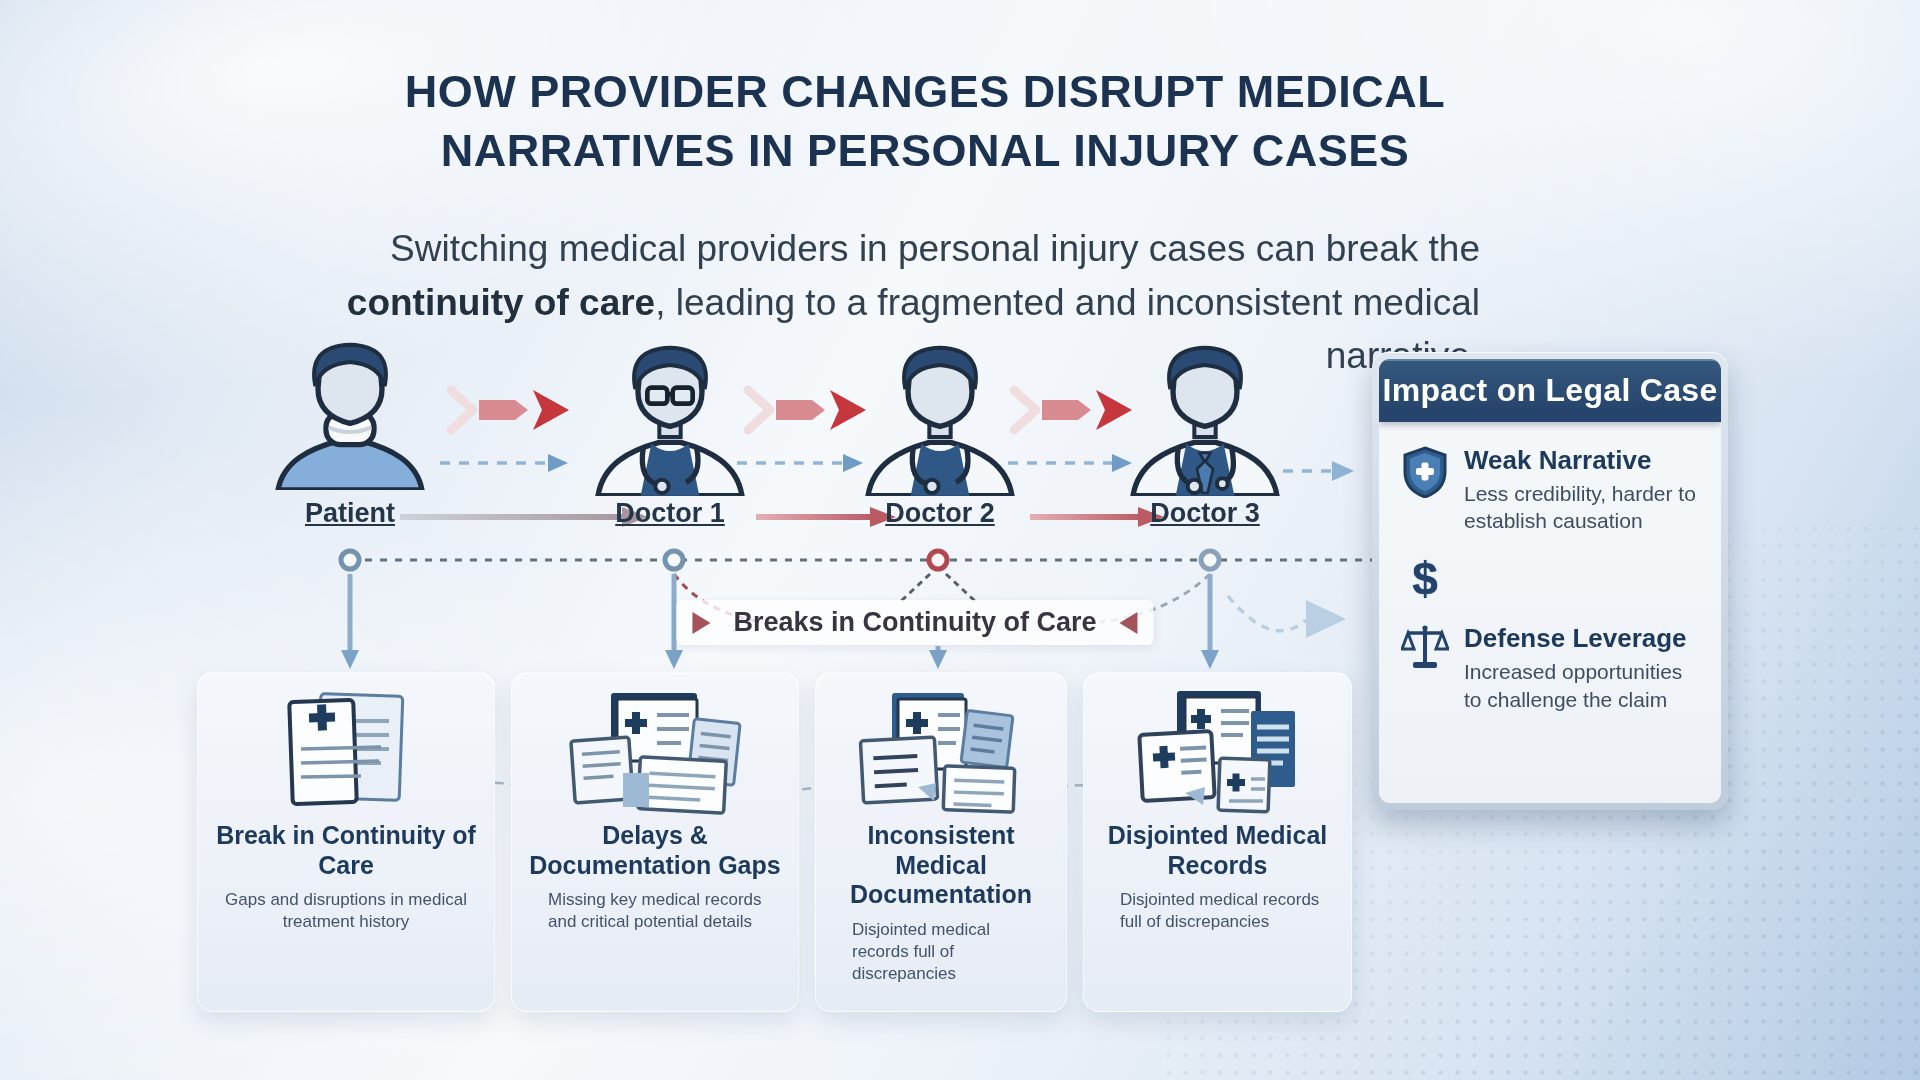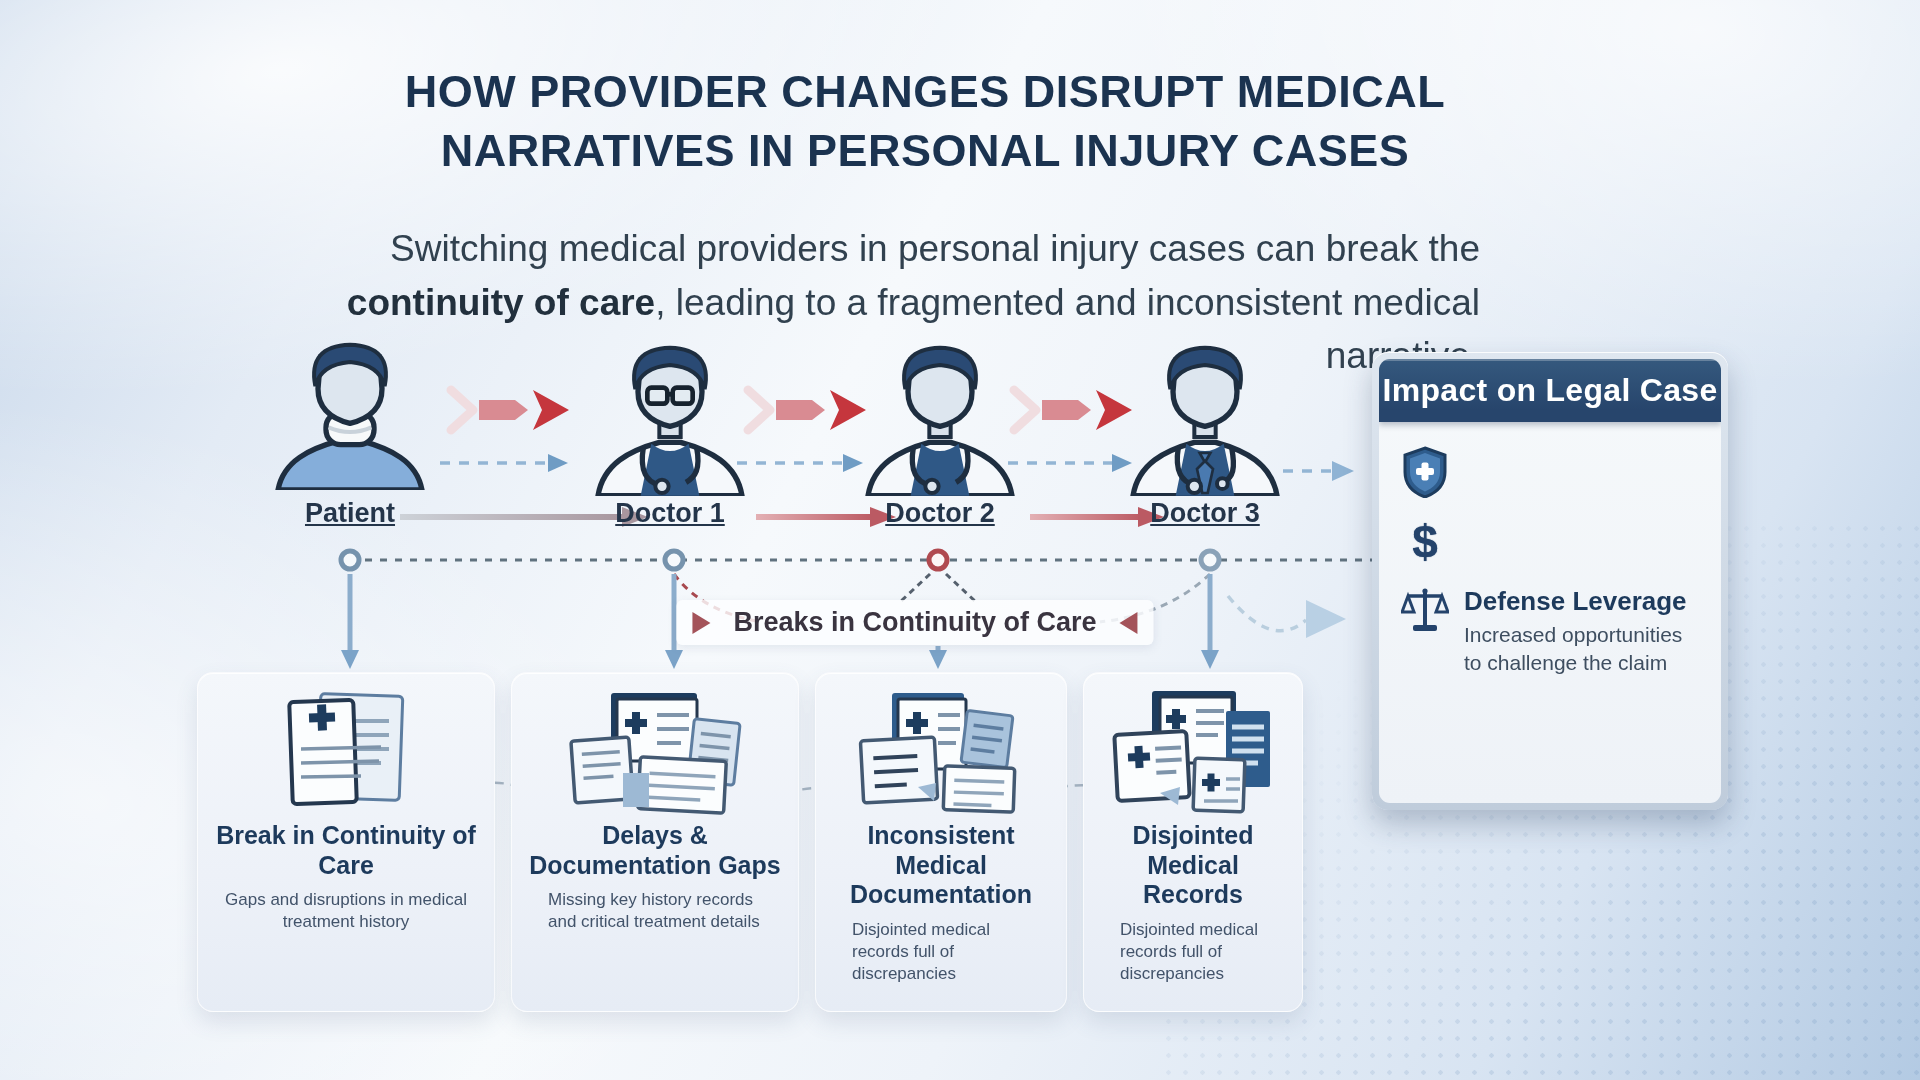--- a/index.html
+++ b/index.html
@@ -281,21 +281,21 @@
         </g>
       <rect x="74" y="72" width="86" height="52" rx="3" fill="#fbfdfe" stroke="#435972" stroke-width="3.5" transform="rotate(3 117 98)"></rect>
       <g stroke="#8fa5ba" stroke-width="3.5" transform="rotate(3 117 98)">
           <line x1="84" y1="88" x2="150" y2="88"></line>
           <line x1="84" y1="100" x2="150" y2="100"></line>
           <line x1="84" y1="112" x2="136" y2="112"></line>
         </g>
       <rect x="58" y="86" width="26" height="34" fill="#9db9d4"></rect>
     </svg>
     <div class="card-title">Delays &amp; Documentation Gaps</div>
-    <div class="card-desc desc-left">Missing key history records and critical treatment details</div>
+    <div class="card-desc desc-left">Missing key medical records and critical potential details</div>
   </div>
 
   <div class="card" style="left:815px; width:252px">
     <svg class="card-icon" width="170" height="132" viewBox="0 0 170 132">
       <rect x="36" y="6" width="72" height="74" rx="3" fill="#2e5c8c"></rect>
       <rect x="42" y="12" width="68" height="70" rx="2" fill="#fbfdfe" stroke="#24374e" stroke-width="3"></rect>
       <rect x="50" y="32" width="22" height="8" fill="#1d3c5e"></rect>
         <rect x="57" y="25" width="8" height="22" fill="#1d3c5e"></rect>
       <g stroke="#7e94aa" stroke-width="4">
           <line x1="82" y1="28" x2="104" y2="28"></line>
@@ -319,21 +319,21 @@
       <g stroke="#8fa5ba" stroke-width="3.5" transform="rotate(2 123 102)">
           <line x1="98" y1="94" x2="148" y2="94"></line>
           <line x1="98" y1="106" x2="148" y2="106"></line>
           <line x1="98" y1="118" x2="136" y2="118"></line>
         </g>
     </svg>
     <div class="card-title">Inconsistent Medical Documentation</div>
     <div class="card-desc desc-left">Disjointed medical records full of discrepancies</div>
   </div>
 
-  <div class="card" style="left:1083px; width:220px">
+  <div class="card" style="left:1083px; width:269px">
     <svg class="card-icon" width="170" height="132" viewBox="0 0 170 132">
       <rect x="44" y="4" width="84" height="60" rx="3" fill="#1d3c5e"></rect>
       <rect x="52" y="10" width="72" height="66" rx="2" fill="#fbfdfe" stroke="#24374e" stroke-width="3"></rect>
       <rect x="58" y="28" width="20" height="8" fill="#1d3c5e"></rect>
         <rect x="64" y="22" width="8" height="20" fill="#1d3c5e"></rect>
       <g stroke="#7e94aa" stroke-width="4">
           <line x1="88" y1="24" x2="116" y2="24"></line>
           <line x1="88" y1="36" x2="116" y2="36"></line>
           <line x1="88" y1="48" x2="110" y2="48"></line>
         </g>
@@ -371,20 +371,24 @@
       <div class="panel-header">Impact on Legal Case</div>
 
       <div class="pitem">
         <div class="pitem-icon">
           <svg width="44" height="52" viewBox="0 0 44 52">
             <path d="M22,2 L42,9 L42,26 C42,40 33,47 22,51 C11,47 2,40 2,26 L2,9 Z" fill="#2e5c8c" stroke="#1d3c5e" stroke-width="3"></path>
             <path d="M22,7 L37,12.5 L37,26 C37,36 30,42 22,45.5 C14,42 7,36 7,26 L7,12.5 Z" fill="#4a7fb5"></path>
             <rect x="13" y="22" width="18" height="7" rx="2" fill="#ffffff"></rect>
             <rect x="18.5" y="16.5" width="7" height="18" rx="2" fill="#ffffff"></rect>
           </svg>
+        </div>
+        <div>
+          <div class="pitem-title">Weak Narrative</div>
+          <div class="pitem-desc">Less credibility, harder to establish causation</div>
         </div>
       </div>
 
       <div class="pitem">
         <div class="pitem-icon">
           <span class="dollar">$</span>
         </div>
         <div>
         </div>
       </div>

